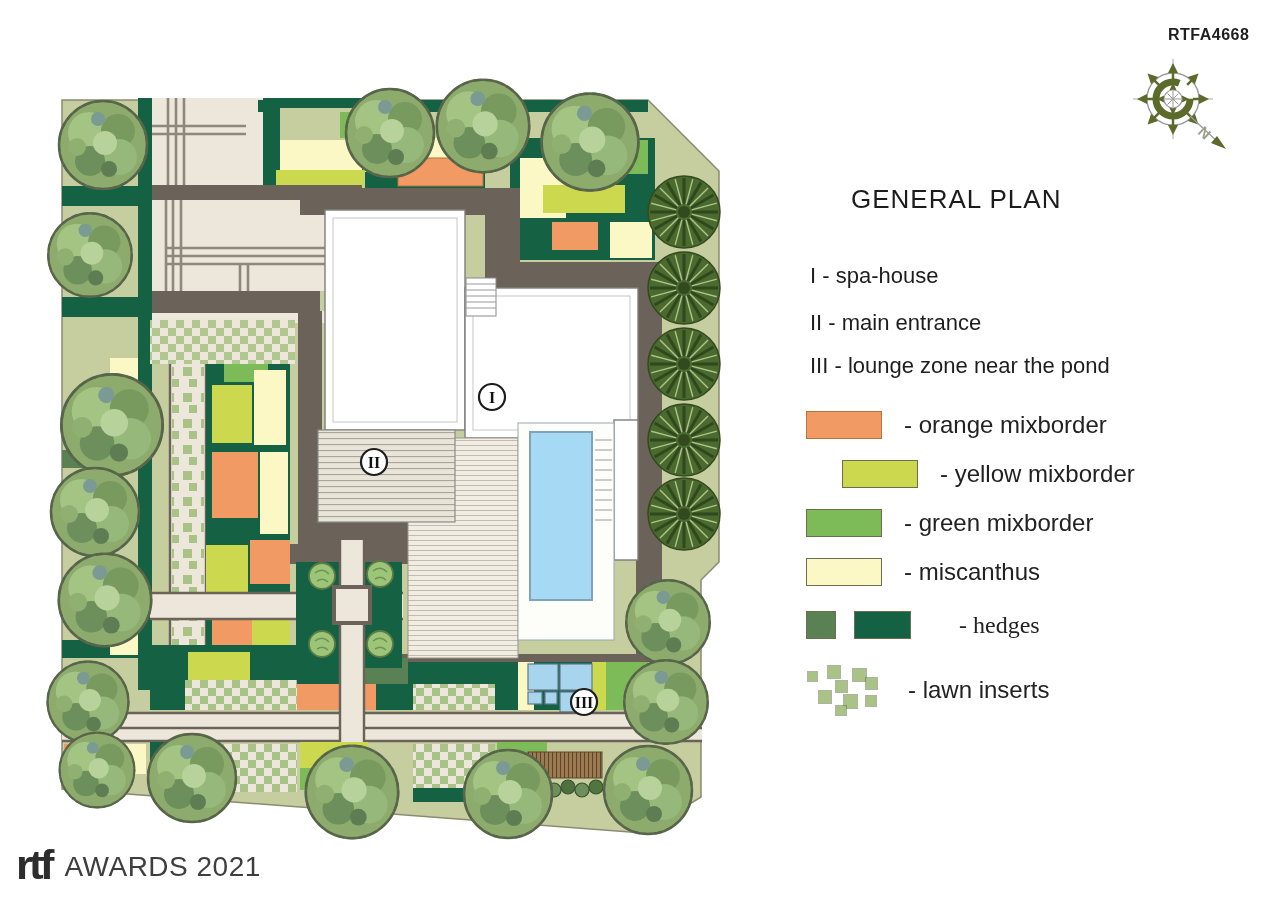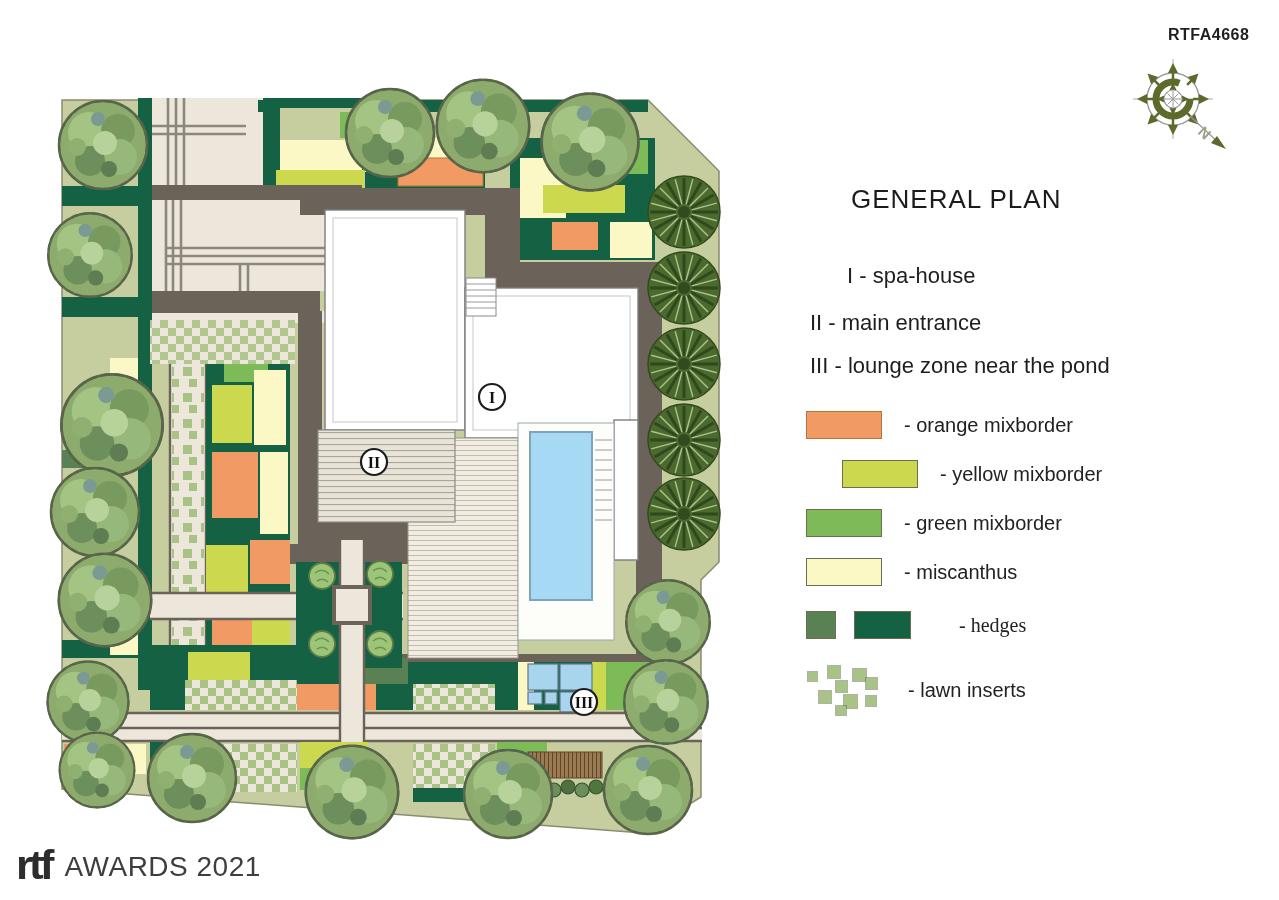--- a/index.html
+++ b/index.html
@@ -4,29 +4,29 @@
 <style>
   html,body{margin:0;padding:0;}
   body{width:1279px;height:900px;position:relative;background:#fff;overflow:hidden;
        font-family:"Liberation Sans",sans-serif;}
 
   
   .panel{position:absolute;left:806px;top:0;width:470px;height:696px;color:#1e1e1e;}
   .plan-title{position:absolute;left:45px;top:184px;font-size:26px;letter-spacing:1px;
               color:#1c1c1c;white-space:nowrap;}
   .key-item{position:absolute;left:4px;font-size:22px;color:#1e1e1e;white-space:nowrap;}
-  .key-item.k0{top:263px;margin-left:37px;} .key-item.k1{top:310px;} .key-item.k2{top:353px;}
+  .key-item.k0{top:263px;} .key-item.k1{top:310px;} .key-item.k2{top:353px;}
 
   .legend-row{position:absolute;left:0;display:flex;align-items:center;}
   .legend-row.r0{top:411px;} .legend-row.r1{top:460px;padding-left:36px;} .legend-row.r2{top:509px;}
   .legend-row.r3{top:558px;} .legend-row.r4{top:611px;} .legend-row.r5{top:664px;}
   .swatch{width:76px;height:28px;border:1px solid #6d6d4f;box-sizing:border-box;}
   .swatch.sq{width:30px;}
   .swatch.rc{width:57px;margin-left:18px;}
-  .legend-label{margin-left:22px;font-size:20px;color:#222;white-space:nowrap;}
+  .legend-label{margin-left:22px;font-size:24px;color:#222;white-space:nowrap;}
   .legend-row.r4 .legend-label{margin-left:48px;font-family:Liberation Serif, serif;}
   .lawn-icon{position:relative;width:80px;height:52px;}
   .lawn-icon i{position:absolute;display:block;background:currentColor;
                outline:1px solid rgba(70,90,50,.45);}
   .lawn-icon .s1{left:22px;top:2px;width:12px;height:12px;}
   .lawn-icon .s2{left:47px;top:5px;width:13px;height:12px;}
   .lawn-icon .s3{left:2px;top:8px;width:9px;height:9px;}
   .lawn-icon .s4{left:30px;top:17px;width:11px;height:11px;}
   .lawn-icon .s5{left:60px;top:14px;width:11px;height:11px;}
   .lawn-icon .s6{left:13px;top:27px;width:12px;height:12px;}

